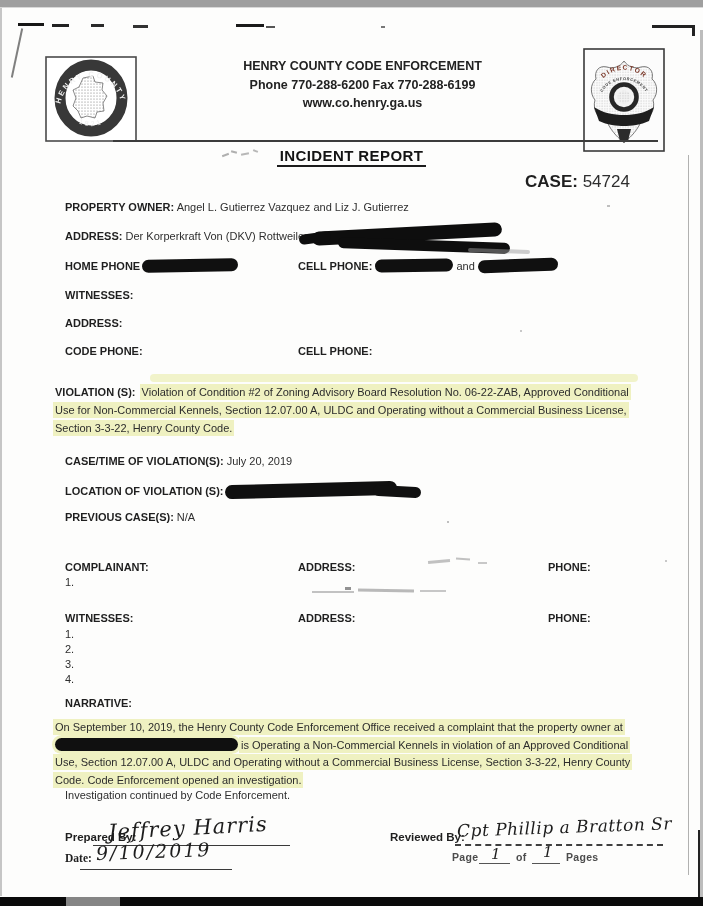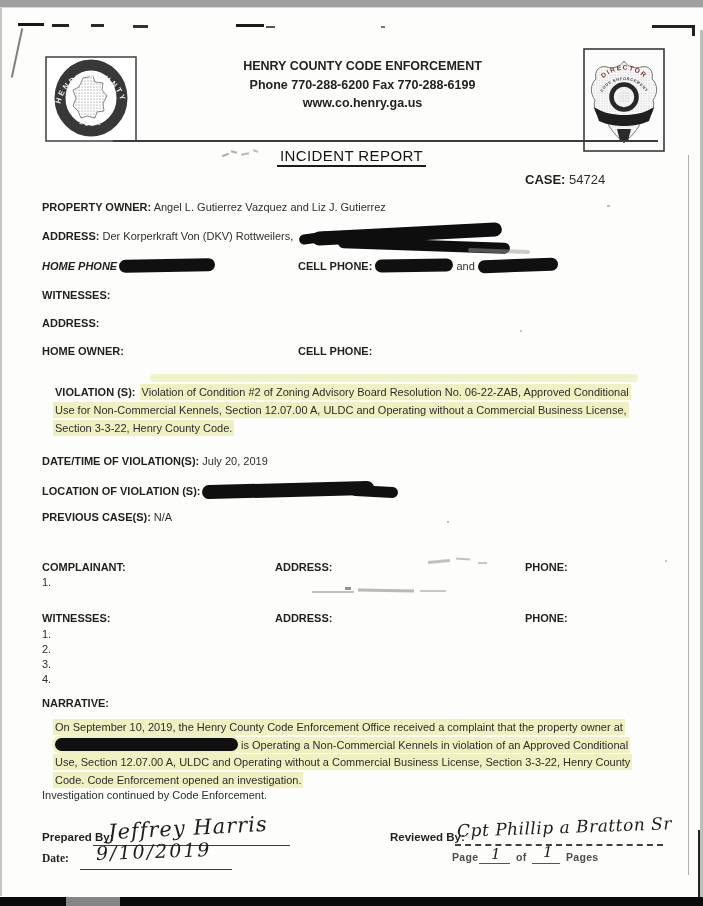--- a/index.html
+++ b/index.html
@@ -1,24 +1,24 @@
 <!DOCTYPE html>
 <html><head>
 <meta charset="utf-8">
 <style>
   html,body{margin:0;padding:0;background:#888;}
   .page{position:relative;width:703px;height:906px;background:#fdfdfc;overflow:hidden;
         font-family:"Liberation Sans",sans-serif;color:#2b2b2b;}
   .abs{position:absolute;}
-  .row{position:absolute;left:42px;font-size:11px;white-space:nowrap;color:#2e2e2e;}
+  .row{position:absolute;left:65px;font-size:11px;white-space:nowrap;color:#2e2e2e;}
   .lbl{font-weight:bold;color:#1f1f1f;}
   .hdr{position:absolute;left:11px;top:57px;width:100%;text-align:center;font-weight:bold;
        font-size:12.5px;line-height:18.5px;color:#222;}
   .title-wrap{position:absolute;left:0;top:147px;width:100%;text-align:center;}
-  .title{display:inline-block;font-weight:normal;font-size:15px;letter-spacing:.4px;
+  .title{display:inline-block;font-weight:bold;font-size:15px;letter-spacing:.4px;
          border-bottom:2px solid #1c1c1c;padding:0 3px 1px;color:#141414;}
   .para{position:absolute;left:55px;width:594px;font-size:11px;line-height:18px;color:#2c2c2c;}
   .hl{background:#eff1c1;box-shadow:0 0 0 2px #eff1c1;-webkit-box-decoration-break:clone;
       box-decoration-break:clone;}
   .bar{display:inline-block;background:#101010;border-radius:7px;height:12px;vertical-align:-2px;}
   .redact{position:absolute;background:#0e0e0e;border-radius:8px;}
   .art{position:absolute;}
   .sig{position:absolute;font-family:"DejaVu Serif",serif;font-style:italic;color:#1d1d1d;}
   .uline{position:absolute;border-bottom:1.5px solid #3a3a3a;}
   .uline-dash{position:absolute;border-bottom:2px dashed #3f3f3f;}
@@ -100,71 +100,71 @@
 
   <div class="art" style="left:113px;top:140px;width:545px;height:2px;background:#3c3c3c;"></div>
 
   <div class="art" style="left:222px;top:154px;width:7px;height:2px;background:#8f8f8f;transform:rotate(-20deg);opacity:.7;"></div>
   <div class="art" style="left:231px;top:151px;width:6px;height:2px;background:#8f8f8f;transform:rotate(15deg);opacity:.7;"></div>
   <div class="art" style="left:241px;top:153px;width:8px;height:2px;background:#9a9a9a;transform:rotate(-10deg);opacity:.7;"></div>
   <div class="art" style="left:253px;top:150px;width:5px;height:2px;background:#9a9a9a;transform:rotate(20deg);opacity:.7;"></div>
 
   <div class="title-wrap"><span class="title">INCIDENT REPORT</span></div>
 
-  <div class="row" style="left:525px;top:172px;font-size:13px;">
+  <div class="row" style="left:525px;top:172px;font-size:17px;">
     <span class="lbl">CASE:</span>
     <span>54724</span>
   </div>
 
   <div class="row" style="top:201px;">
     <span class="lbl">PROPERTY OWNER:</span>
     <span>Angel L. Gutierrez Vazquez and Liz J. Gutierrez</span>
   </div>
 
   <div class="row" style="top:230px;">
     <span class="lbl">ADDRESS:</span>
     <span>Der Korperkraft Von (DKV) Rottweilers,</span>
   </div>
 
   <div class="redact" style="left:312px;top:227px;width:190px;height:14px;transform:rotate(-3deg);"></div>
   <div class="redact" style="left:338px;top:240px;width:172px;height:11px;transform:rotate(2deg);"></div>
   <div class="redact" style="left:299px;top:233px;width:32px;height:10px;transform:rotate(-8deg);"></div>
   <div class="art" style="left:468px;top:249px;width:62px;height:4px;background:#9c9c9c;opacity:.5;transform:rotate(2deg);border-radius:2px;"></div>
 
-  <div class="row" style="top:259px;font-style:italic;">
+  <div class="row" style="top:259px;">
     <span class="lbl">HOME PHONE</span><span class="bar" style="width:96px;height:13px;transform:rotate(-1deg);margin-left:2px;"></span>
   </div>
   <div class="row" style="left:298px;top:259px;">
     <span class="lbl">CELL PHONE:</span>
     <span class="bar" style="width:78px;height:13px;transform:rotate(-1deg);"></span>
     <span>and</span>
     <span class="bar" style="width:80px;height:13px;transform:rotate(-2deg);"></span>
   </div>
 
   <div class="row" style="top:289px;">
     <span class="lbl">WITNESSES:</span>
   </div>
   <div class="row" style="top:317px;">
     <span class="lbl">ADDRESS:</span>
   </div>
   <div class="row" style="top:345px;">
-    <span class="lbl">HOME OWNER:</span>
+    <span class="lbl">CODE PHONE:</span>
   </div>
   <div class="row" style="left:298px;top:345px;">
     <span class="lbl">CELL PHONE:</span>
   </div>
 
   <div class="art" style="left:150px;top:374px;width:488px;height:8px;background:#eff1c1;opacity:.85;border-radius:4px;"></div>
   <div class="para" style="top:383px;">
     <span class="lbl">VIOLATION (S):</span>&nbsp;
     <span class="hl">Violation of Condition #2 of Zoning Advisory Board Resolution No. 06-22-ZAB, Approved Conditional Use for Non-Commercial Kennels, Section 12.07.00 A, ULDC and Operating without a Commercial Business License, Section 3-3-22, Henry County Code.</span>
   </div>
 
   <div class="row" style="top:455px;">
-    <span class="lbl">DATE/TIME OF VIOLATION(S):</span>
+    <span class="lbl">CASE/TIME OF VIOLATION(S):</span>
     <span>July 20, 2019</span>
   </div>
 
   <div class="row" style="top:483px;text-align:center;">
     <span class="lbl">LOCATION OF VIOLATION (S):</span><span class="bar" style="width:172px;height:14px;transform:rotate(-1.5deg);margin-left:2px;"></span><span class="bar" style="width:48px;height:11px;margin-left:-24px;transform:rotate(3deg);"></span>
   </div>
 
   <div class="row" style="top:511px;">
     <span class="lbl">PREVIOUS CASE(S):</span>
     <span>N/A</span>

